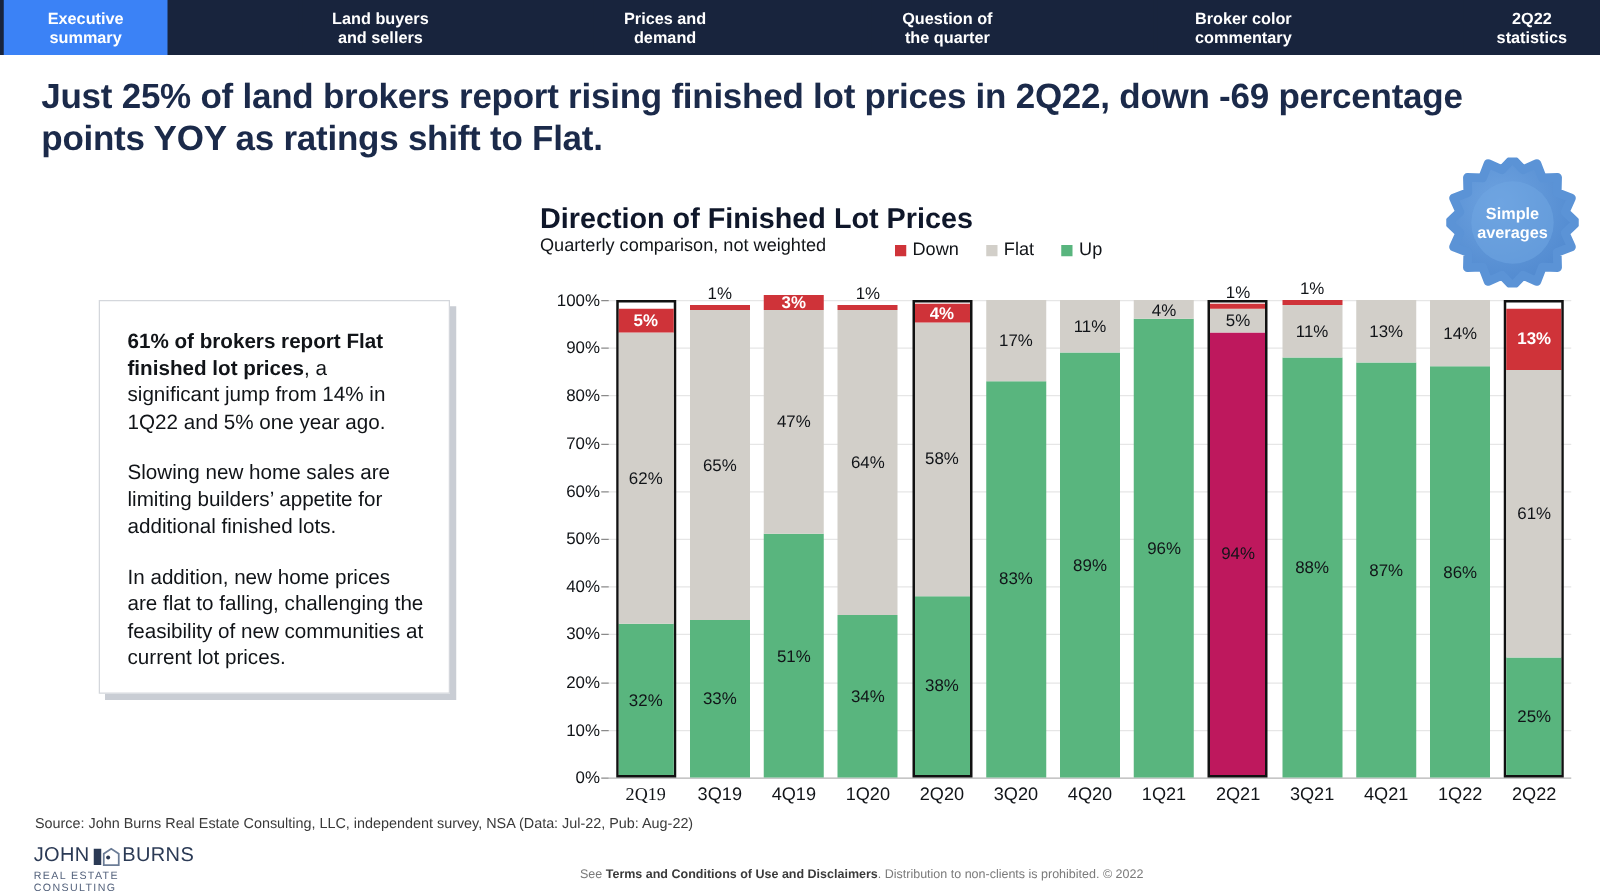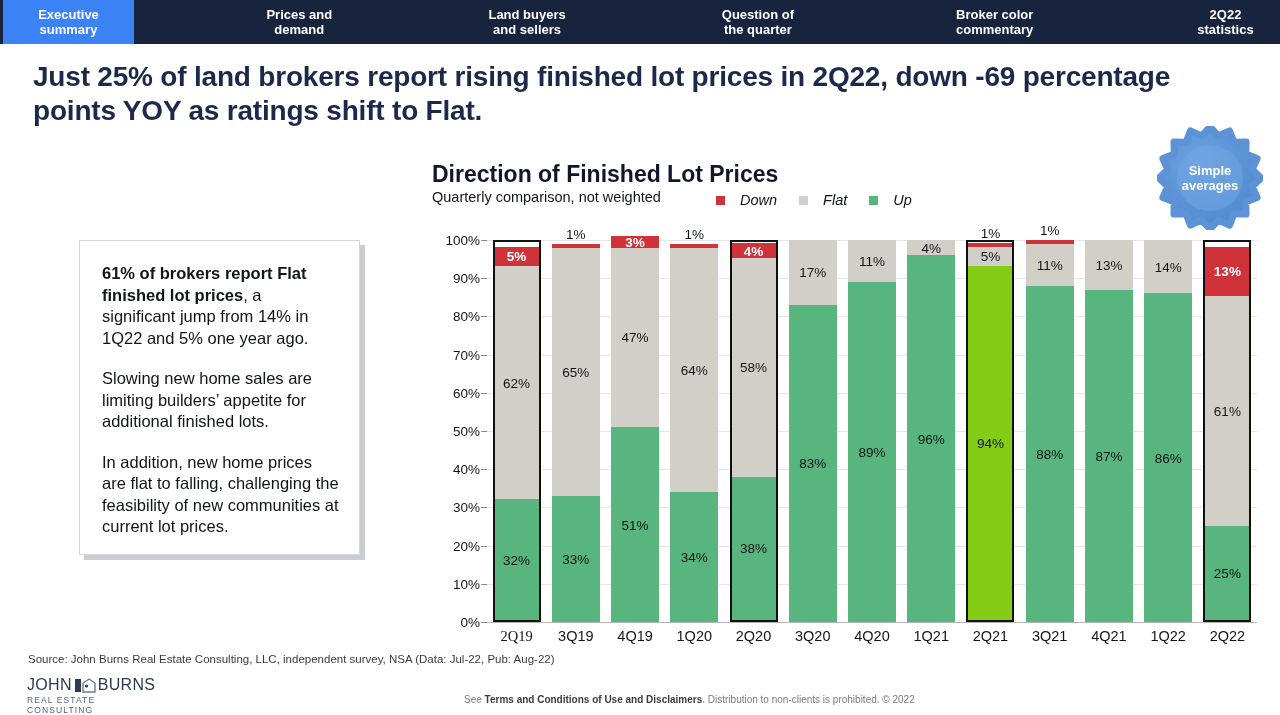--- a/index.html
+++ b/index.html
@@ -72,21 +72,21 @@
   }
   #chart-sub {
     position:absolute; left:432px; top:189px;
     font-size:14.5px; color:#111418;
   }
   #legend {
     position:absolute; left:716px; top:192px;
     display:flex; align-items:center; gap:22px;
     font-size:14.5px; color:#111418;
   }
-  .lg { display:flex; align-items:center; gap:15px;font-style:italic; }
+  .lg { display:flex; align-items:center; gap:5px; }
   .lg .sw { width:9px; height:9px; display:inline-block; }
 
   #plot {
     position:absolute; left:487px; top:240px; width:770px; height:382px;
   }
   #ylabels {
     position:absolute; left:432px; top:240px; width:48px; height:382px;
   }
   .ytick {
     position:absolute; right:0; width:48px; text-align:right;
@@ -136,24 +136,24 @@
     font-size:10px; color:#7a7a7a;
   }
   #disclaimer .b { font-weight:bold; color:#3a3a3a; }
 </style>
 </head>
 <body>
 
 <div id="topnav">
   <div class="tab t0 active">Executive
 summary</div>
+  <div class="tab t2">Land buyers
+and sellers</div>
   <div class="tab t1">Prices and
 demand</div>
-  <div class="tab t2">Land buyers
-and sellers</div>
   <div class="tab t3">Question of
 the quarter</div>
   <div class="tab t4">Broker color
 commentary</div>
   <div class="tab t5">2Q22
 statistics</div>
 </div>
 <div id="navline"></div>
 
 <div id="headline">Just 25% of land brokers report rising finished lot prices in 2Q22, down -69 percentage points YOY as ratings shift to Flat.</div>
@@ -303,21 +303,21 @@
     <div class="bar" style="left: 420.231px; height: 382px;">
       <div class="seg" style="height: 366.72px; bottom: 0px; background: rgb(89, 181, 126);">
         <span class="seg-lab lab-dark">96%</span>
       </div>
       <div class="seg" style="height: 15.28px; bottom: 366.72px; background: rgb(210, 207, 201);">
         <span class="seg-lab lab-dark">4%</span>
       </div>
       <div class="seg" style="height: 0px; bottom: 382px; background: rgb(207, 51, 57);"></div>
     </div>
     <div class="bar hl" style="left: 479.462px; height: 382px;">
-      <div class="seg" style="height: 354.38px; bottom: 0px; background: #84cc16;">
+      <div class="seg" style="height: 354.38px; bottom: 0px; background: #be185d;">
         <span class="seg-lab lab-dark">94%</span>
       </div>
       <div class="seg" style="height: 18.85px; bottom: 354.38px; background: rgb(210, 207, 201);">
         <span class="seg-lab lab-dark">5%</span>
       </div>
       <div class="seg" style="height: 3.77px; bottom: 373.23px; background: rgb(207, 51, 57);">
         <span class="toplab">1%</span>
       </div>
     </div>
     <div class="bar" style="left: 538.692px; height: 382px;">

